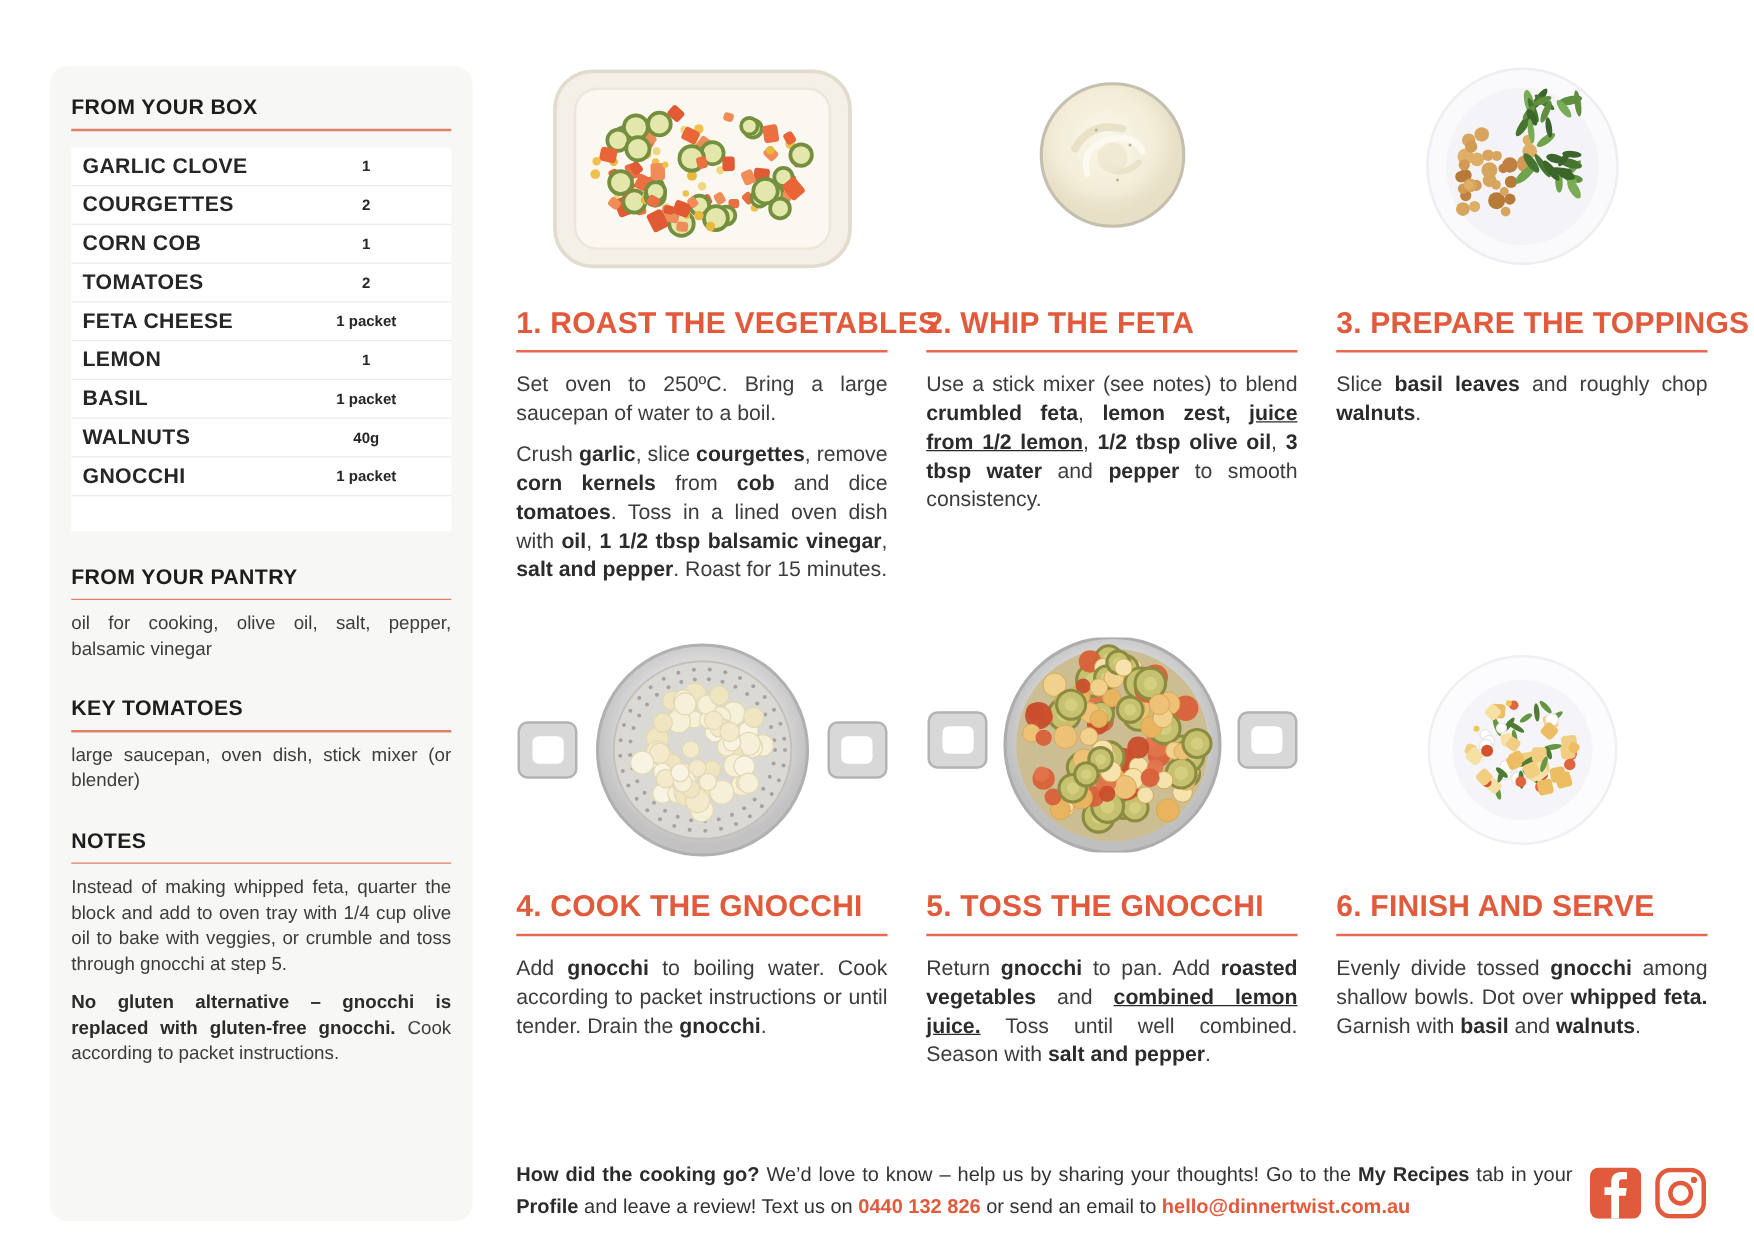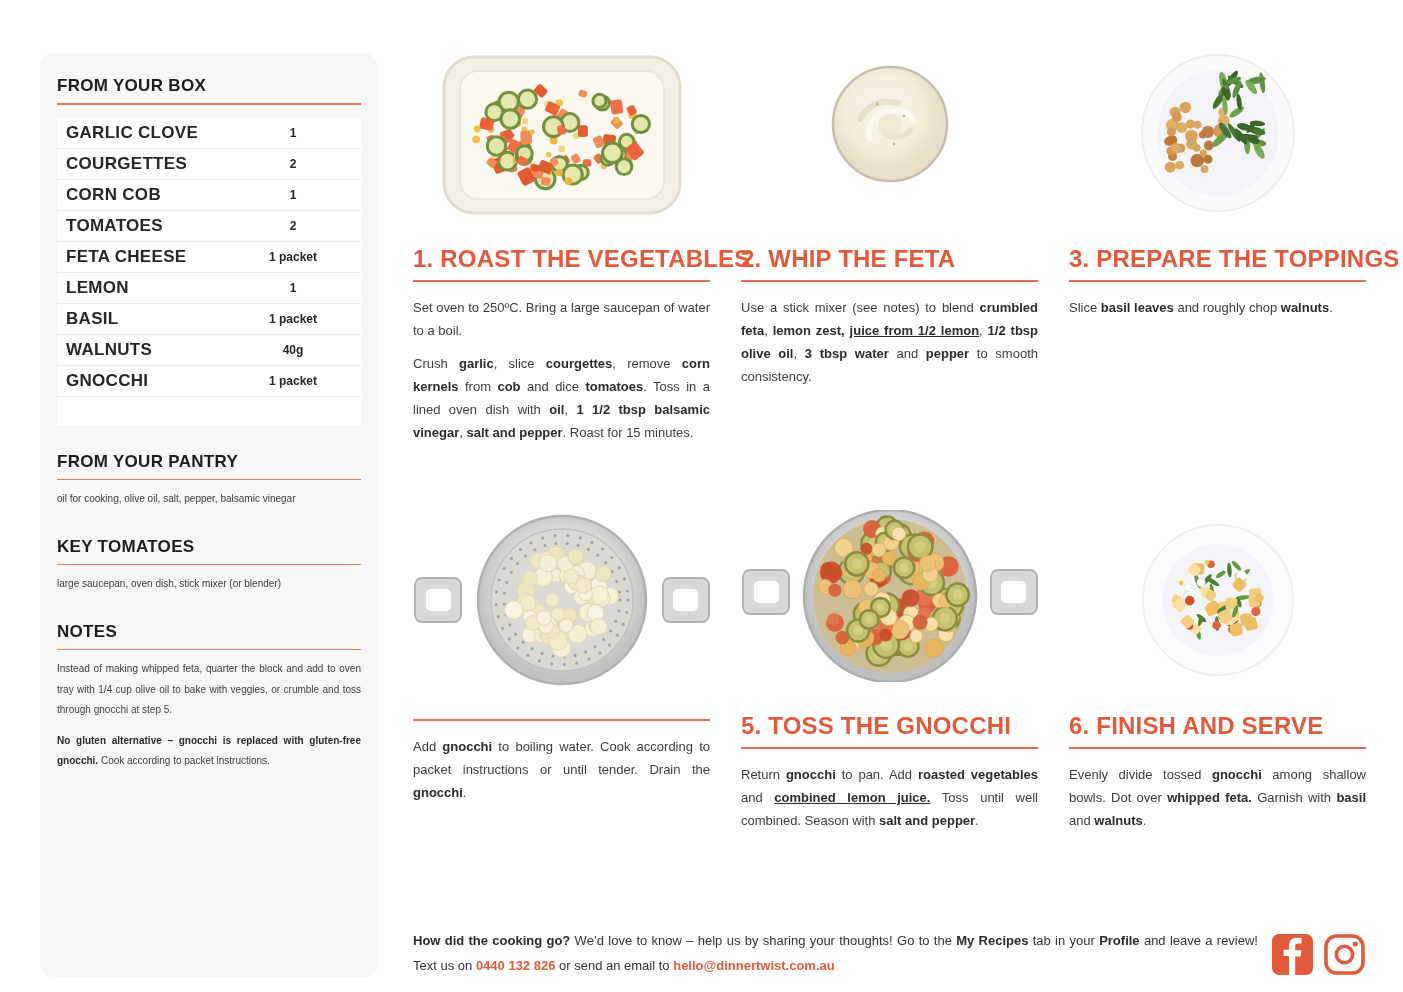--- a/index.html
+++ b/index.html
@@ -11,41 +11,41 @@
   .sidebar { position:absolute; left:40px; top:33px; width:338px; height:924px;
     background:#f7f7f6; border-radius:14px; padding:23px 17px; }
   .side-title { font-size:17px; font-weight:700; color:#1d1d1d; letter-spacing:.3px; }
   .side-rule { height:1.5px; background:#dd6a4e; margin-top:7px; opacity:.85; }
   .box-table { margin-top:13px; background:#ffffff; padding-bottom:28px; }
   .box-row { display:flex; align-items:center; height:31px; padding:0 9px;
     border-bottom:1px solid #ececec; }
   .box-row .ing { flex:1; font-size:17px; font-weight:700; color:#262626; letter-spacing:.3px; }
   .box-row .qty { width:118px; text-align:center; font-size:12px; font-weight:700; color:#262626; }
   .side-section { margin-top:27px; }
-  .side-text { margin-top:9px; font-size:10px; line-height:20.5px; color:#3c3c3c;
+  .side-text { margin-top:9px; font-size:15px; line-height:20.5px; color:#3c3c3c;
     text-align:justify; }
   .side-text p + p { margin-top:10px; }
 
   
   .step-card { position:absolute; width:297px; }
   .photo-area { display:flex; justify-content:center; align-items:flex-start; }
   .step-title { font-size:24px; font-weight:700; color:#e25a3c; letter-spacing:.2px; white-space:nowrap; }
   .step-rule { height:2px; background:#e25a3c; margin-top:7px; opacity:.9; }
   .step-body { margin-top:14px; }
-  .step-body p { font-size:13px; line-height:23px; color:#3c3c3c; text-align:justify; }
+  .step-body p { font-size:17px; line-height:23px; color:#3c3c3c; text-align:justify; }
   .step-body p + p { margin-top:10px; }
 
   .seg { font-weight:400; }
   .seg.b { font-weight:700; color:#2b2b2b; }
   .seg.u { text-decoration:underline; }
   .seg.o { color:#e25a3c; }
 
   
   .footer-msg { position:absolute; left:413px; top:908px; width:845px;
-    font-size:13px; line-height:25px; color:#333; text-align:justify; }
+    font-size:16px; line-height:25px; color:#333; text-align:justify; }
   .social { position:absolute; left:1272px; top:914px; display:flex; gap:11px; }
   .social svg { display:block; }
 </style>
 </head>
 <body>
 
 <div id="page">
 
   <aside class="sidebar">
     <div class="side-title">FROM YOUR BOX</div>
@@ -461,20 +461,21 @@
               <circle cx="136.1" cy="49.1" r="8.8" fill="#f6f0d9" stroke="#e2d8b5" stroke-width="1"></circle>
               <circle cx="120.5" cy="108.9" r="7.4" fill="#f2eacb" stroke="#e2d8b5" stroke-width="1"></circle>
               <circle cx="140.9" cy="117.4" r="7.0" fill="#efe5c0" stroke="#e2d8b5" stroke-width="1"></circle>
               <circle cx="171.7" cy="71.4" r="7.8" fill="#f2eacb" stroke="#e2d8b5" stroke-width="1"></circle>
               <circle cx="186.8" cy="112.6" r="8.1" fill="#f6f0d9" stroke="#e2d8b5" stroke-width="1"></circle>
               <circle cx="134.1" cy="112.2" r="7.4" fill="#f6f0d9" stroke="#e2d8b5" stroke-width="1"></circle>
               <circle cx="163.5" cy="42.4" r="7.7" fill="#efe5c0" stroke="#e2d8b5" stroke-width="1"></circle>
               <circle cx="132.0" cy="104.1" r="7.2" fill="#f8f3e2" stroke="#e2d8b5" stroke-width="1"></circle>
             </svg></div>
         </div>
+        <h2 class="step-title">4. COOK THE GNOCCHI</h2>
         <div class="step-rule"></div>
         <div class="step-body">
           <p><span class="seg">Add </span><span class="seg b">gnocchi</span><span class="seg"> to boiling water. Cook according to packet instructions or until tender. Drain the </span><span class="seg b">gnocchi</span><span class="seg">.</span></p>
         </div>
       </section>
       <section class="step-card" style="left: 741px; top: 488px;">
         <div class="photo-area" style="height: 204px;">
           <div style="margin-top: 2px;"><svg width="300" height="172" viewBox="0 0 300 172">
               <defs>
                 <radialGradient id="gp" cx="50%" cy="45%">

